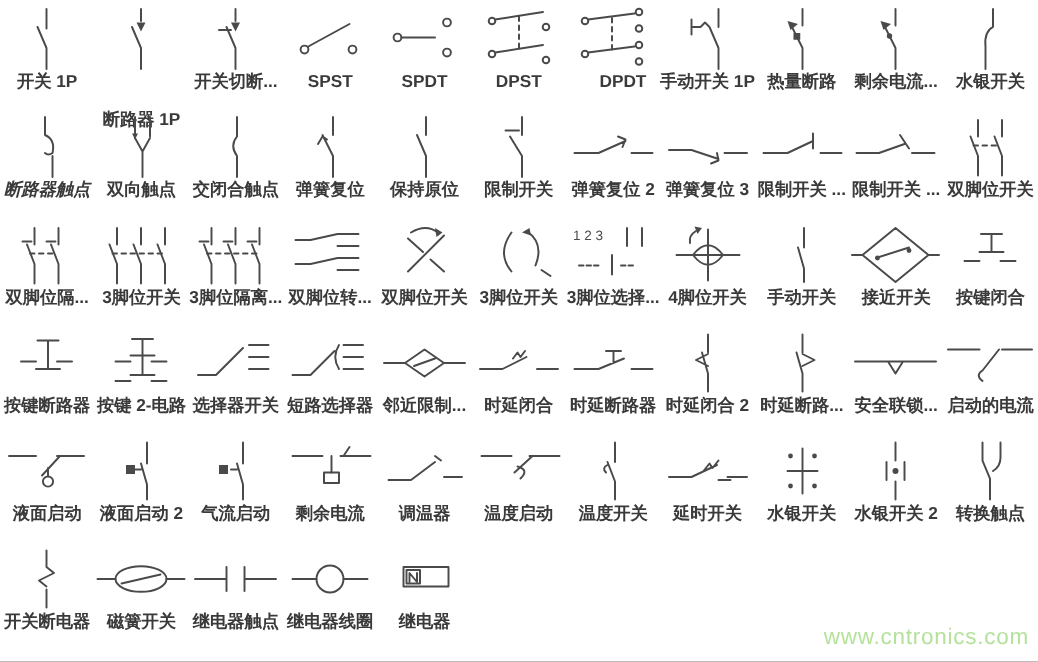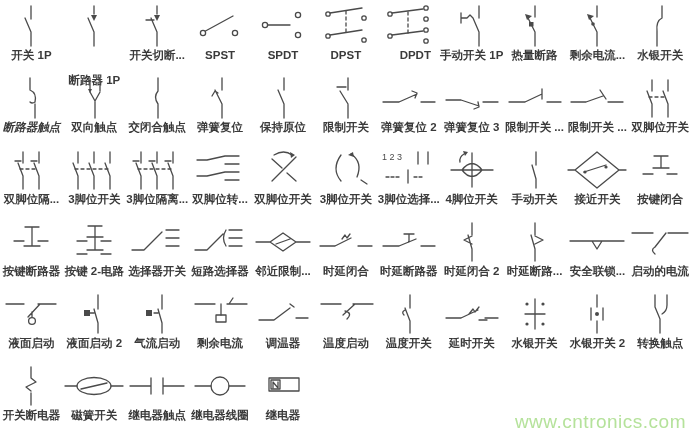--- a/index.html
+++ b/index.html
@@ -5,21 +5,21 @@
   html,body{margin:0;padding:0;background:#888;}
   .page{position:relative;width:692px;height:441px;background:#ffffff;
         font-family:"Liberation Sans","DejaVu Sans",sans-serif;overflow:hidden;margin:0 auto;}
   .grid{display:grid;grid-template-columns:repeat(11,62.9px);grid-template-rows:repeat(5,72px) 81px;}
   .cell{display:flex;flex-direction:column;align-items:center;justify-content:flex-start;padding-top:3px;}
   .cell svg{flex:0 0 auto;display:block;}
   .cell svg *{stroke:#4a4a4a;stroke-width:1.3;fill:none;stroke-linecap:round;stroke-linejoin:round;}
   .cell svg .f{fill:#4a4a4a;stroke:none;}
   .cell svg text{fill:#4a4a4a;stroke:none;font-size:9px;font-family:"Liberation Sans",sans-serif;}
   .label{font-size:11.5px;font-weight:600;color:#3a3a3a;white-space:nowrap;margin-top:0;line-height:1.2;}
-  .watermark{position:absolute;right:6px;bottom:8px;font-size:19px;font-weight:400;letter-spacing:.5px;}
+  .watermark{position:absolute;right:6px;bottom:8px;font-size:15px;font-weight:400;letter-spacing:.5px;}
 </style>
 </head>
 <body>
 
 <div class="page" style="background: rgb(255, 255, 255);">
   <div class="grid" id="grid">
       <div class="cell">
         <svg width="62" height="46" viewBox="0 0 62 46">
           <path d="M31 3 V16 M31 29 V43 M31 29 L25 15"></path>
         </svg>

